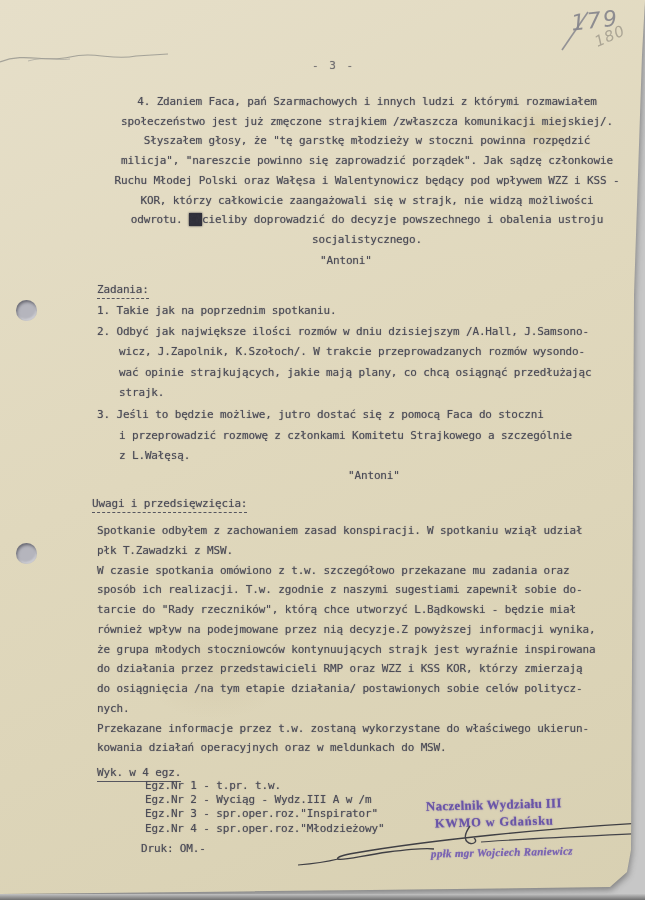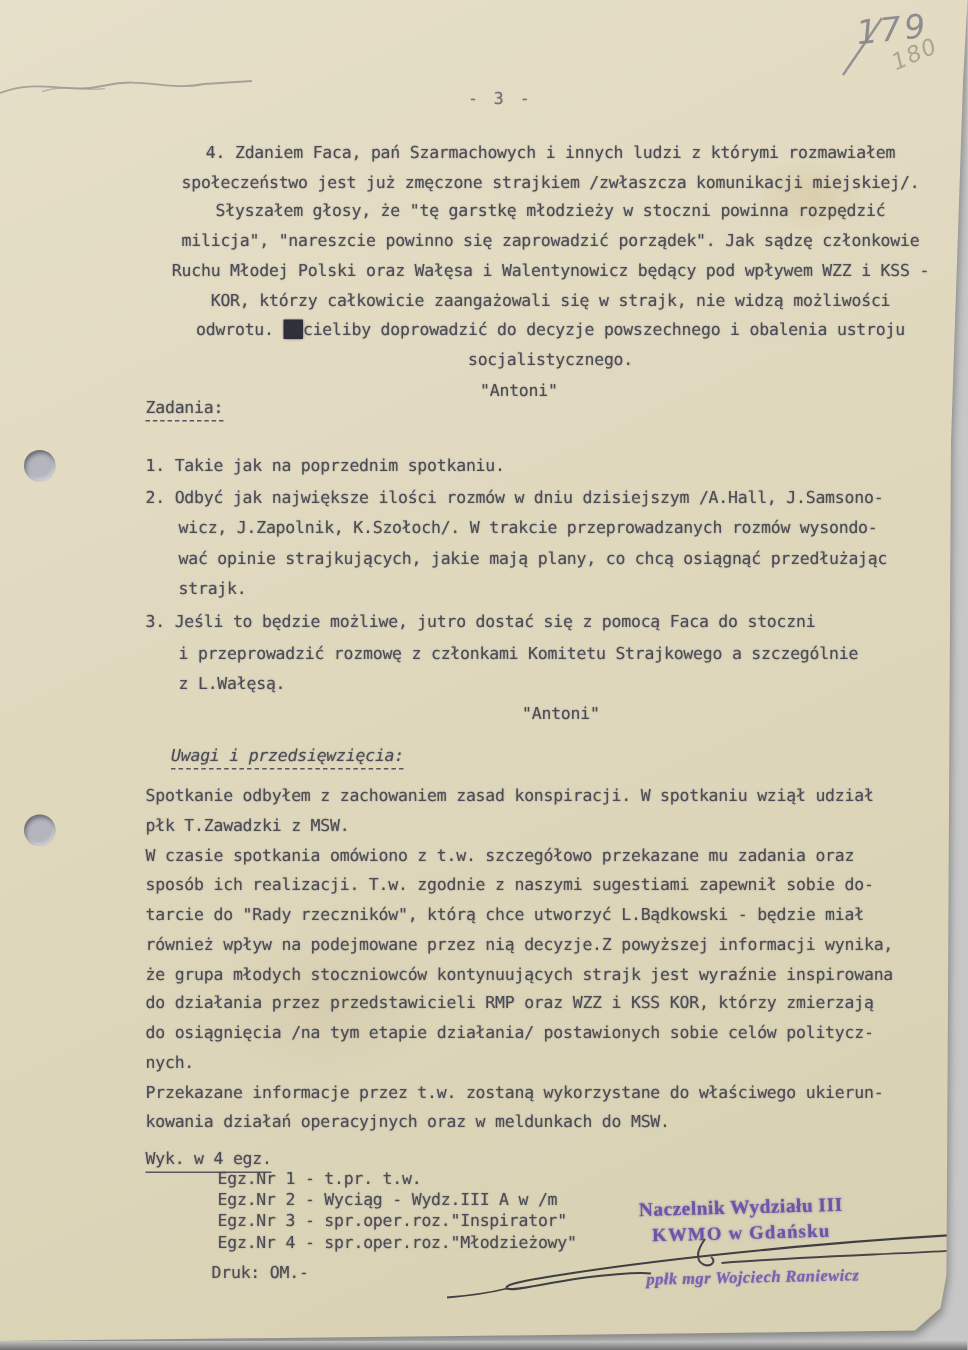--- a/index.html
+++ b/index.html
@@ -31,26 +31,26 @@
   }
   .w{width:540px;}
   .hang{padding-left:22px;text-indent:-22px;}
   .u span{border-bottom:1px dashed #56565f;padding-bottom:2px;}
   .u.solid span{border-bottom-style:solid;text-align:right;}
   .blot{background:#2f2f3a;color:#2f2f3a;box-shadow:0 0 2px #2f2f3a;font-style:italic;}
 
   #page-number{left:312px;top:56px;opacity:.75;letter-spacing:2px;}
   #para4{left:97px;top:92px;text-align:center;}
   #antoni-1{left:320px;top:251px;}
-  #tasks-heading{left:97px;top:262px;}
+  #tasks-heading{left:97px;top:280px;}
   #task-1{left:97px;top:301px;}
   #task-2{left:97px;top:322px;line-height:20.3px;}
   #task-3{left:97px;top:405px;line-height:20.5px;}
   #antoni-2{left:348px;top:466px;}
-  #remarks-heading{left:114px;top:494px;font-style:italic;}
+  #remarks-heading{left:92px;top:494px;}
   #remarks{left:97px;top:521px;line-height:19.75px;}
   #copies-heading{left:97px;top:763px;}
   #copies{left:97px;top:779px;line-height:14.2px;margin-left:48px;}
   #print-note{left:97px;top:839px;padding-left:44px;}
 
   
   .stamp{
     position:absolute;left:404px;top:797px;width:180px;text-align:center;
     color:#6a55a8;font-family:"Liberation Serif",serif;font-weight:bold;
     transform:rotate(-1.5deg);

